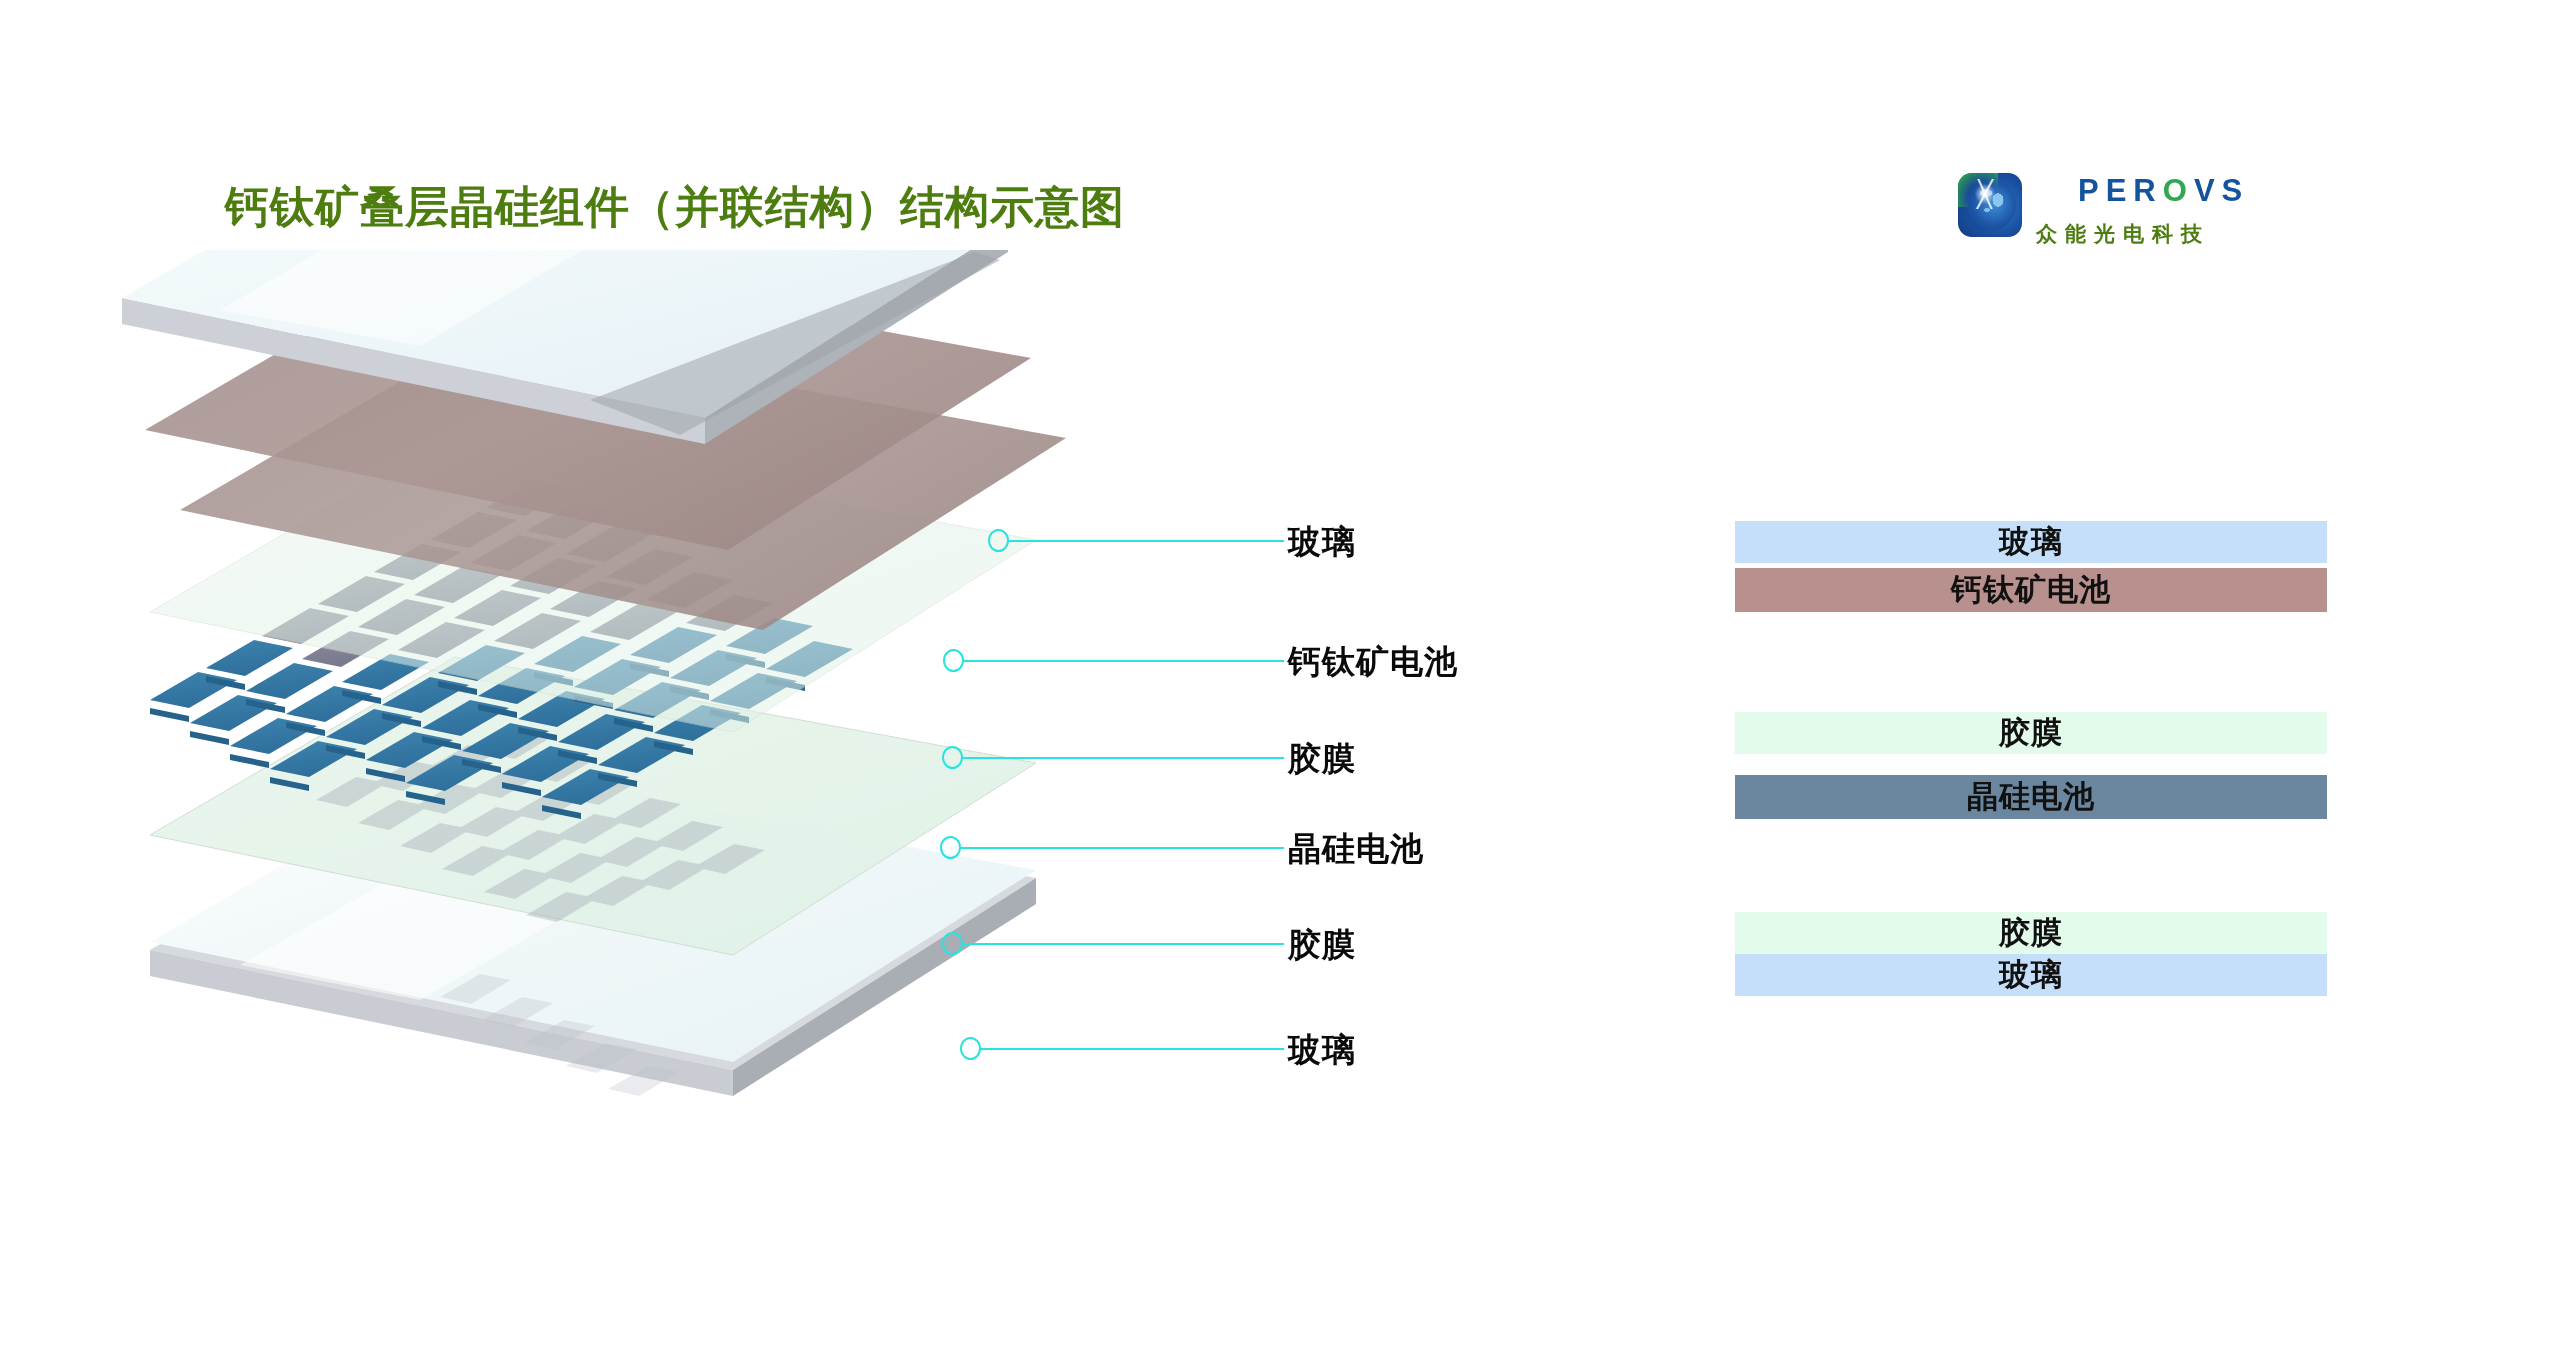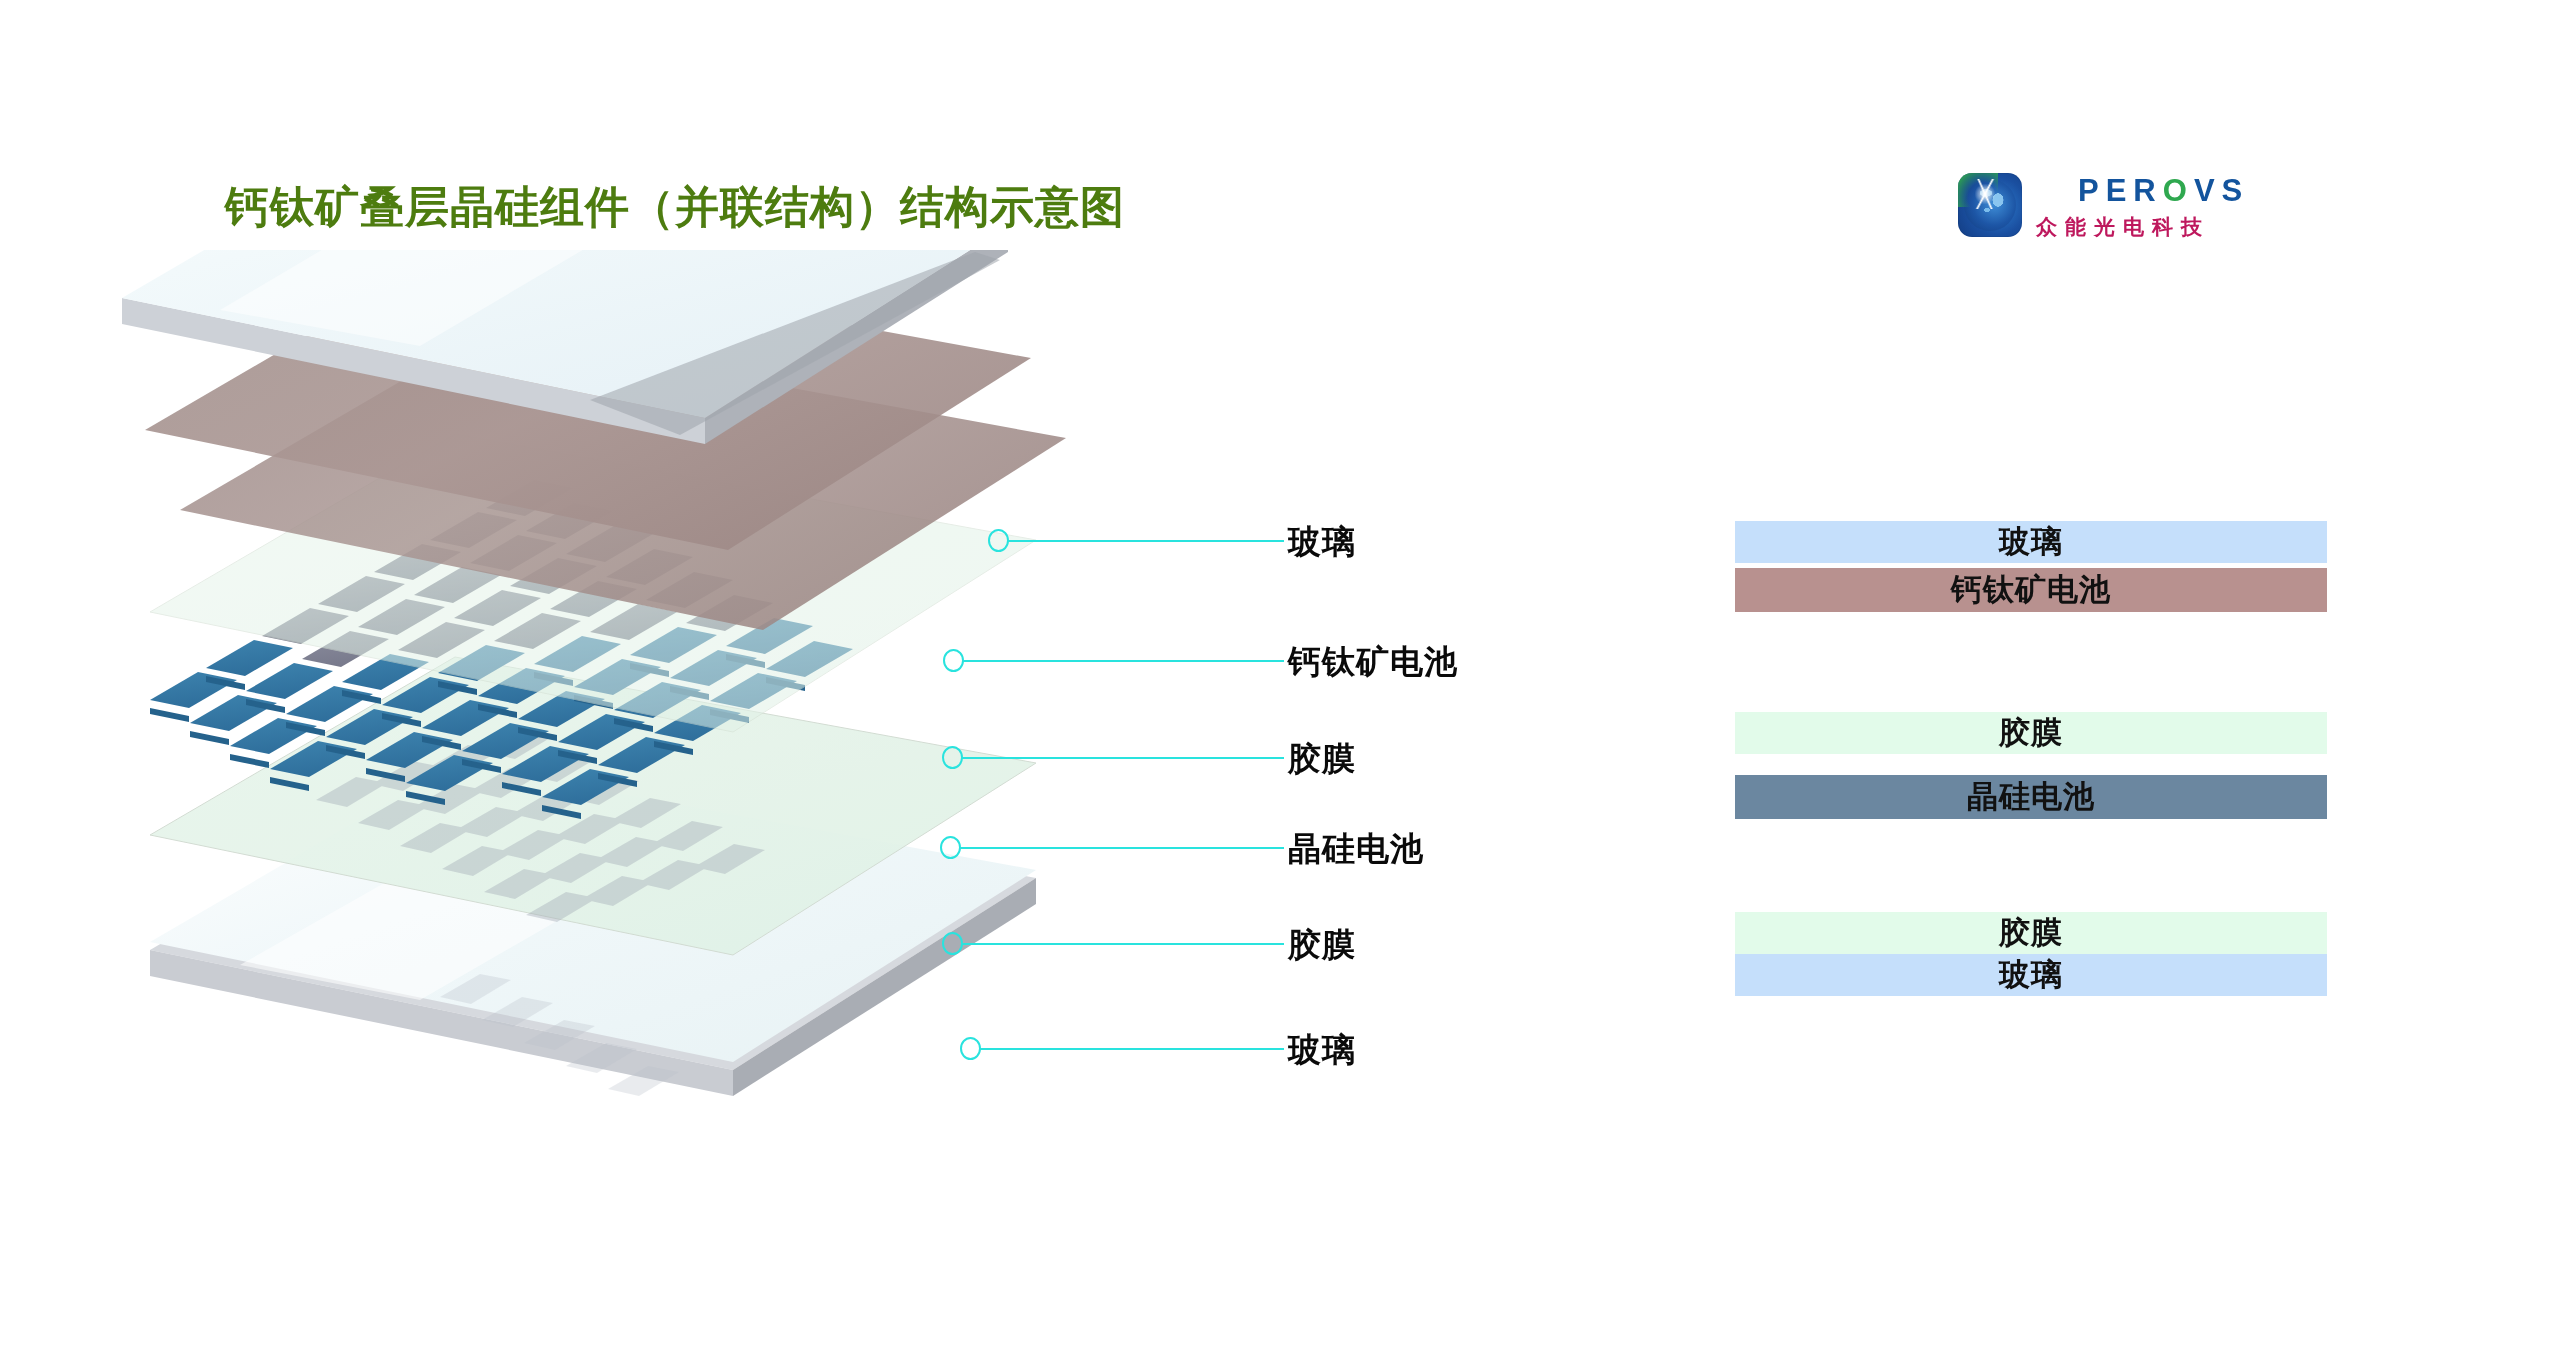--- a/index.html
+++ b/index.html
@@ -45,22 +45,22 @@
       linear-gradient(66deg,rgba(255,255,255,0) 46%,#ffffff 50%,rgba(255,255,255,0) 54%),
       radial-gradient(circle at 50% 50%, #ffffff 0%, rgba(255,255,255,.6) 18%, rgba(255,255,255,0) 46%);
   }
   #logo-text{position:absolute;left:78px;top:6px;}
   #logo-wordmark{
     font-size:31px;font-weight:bold;color:#13549d;letter-spacing:7px;
     line-height:34px;font-family:"Liberation Sans",sans-serif;margin-left:42px;
   }
   #logo-wordmark .acc{color:#2fa84f;}
   #logo-sub{
-    font-size:21px;font-weight:bold;color:#be185d;letter-spacing:8px;
-    line-height:26px;margin-top:6px;
+    font-size:21px;font-weight:bold;color:#4d7c0f;letter-spacing:8px;
+    line-height:26px;margin-top:13px;
   }
 
   
   #exploded{position:absolute;left:120px;top:380px;width:1060px;height:830px;}
   #exploded svg{display:block;}
 
   
   .callout-line{position:absolute;height:2px;background:#29e3de;}
   .callout-dot{
     position:absolute;width:21px;height:23px;border:2px solid #29e3de;

